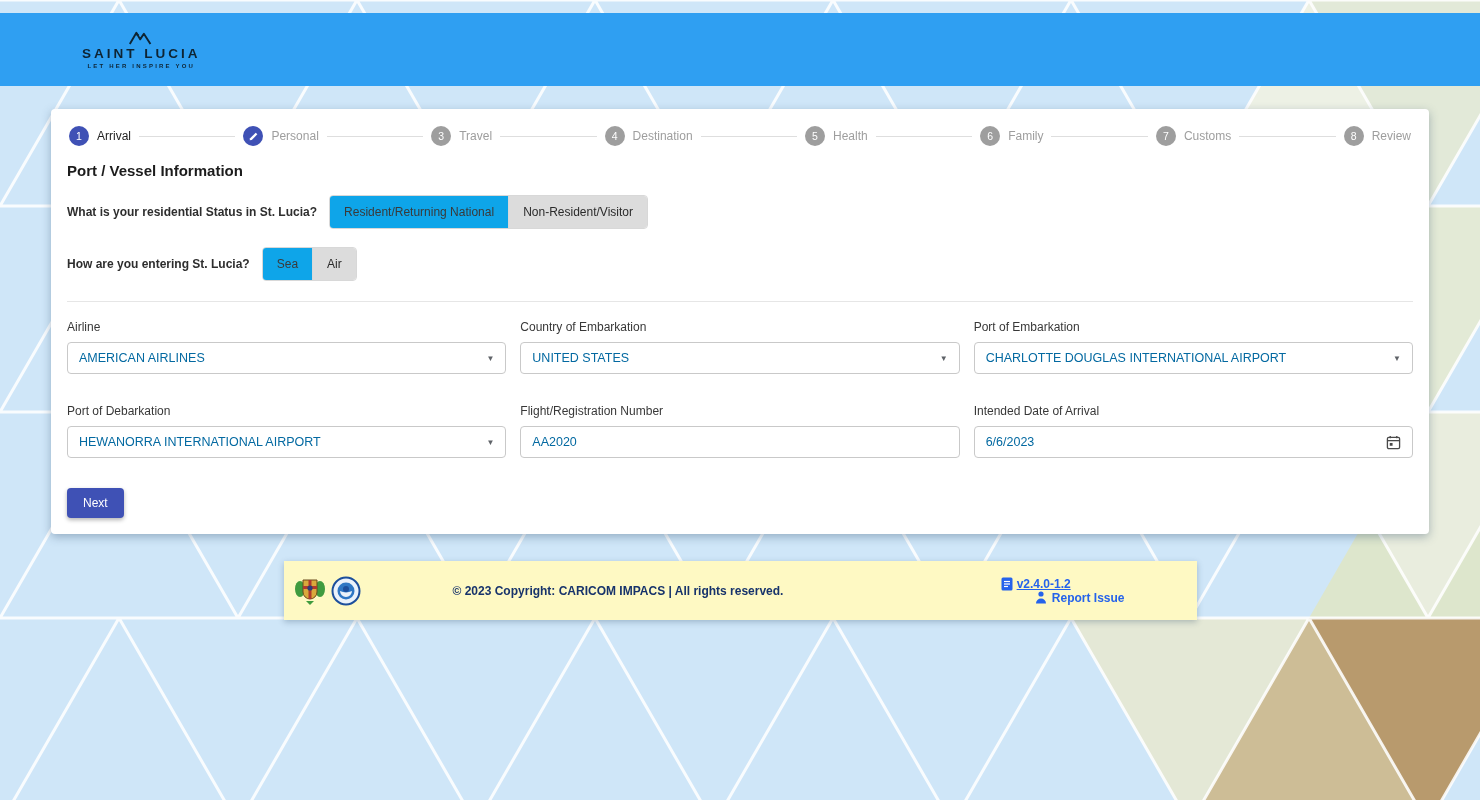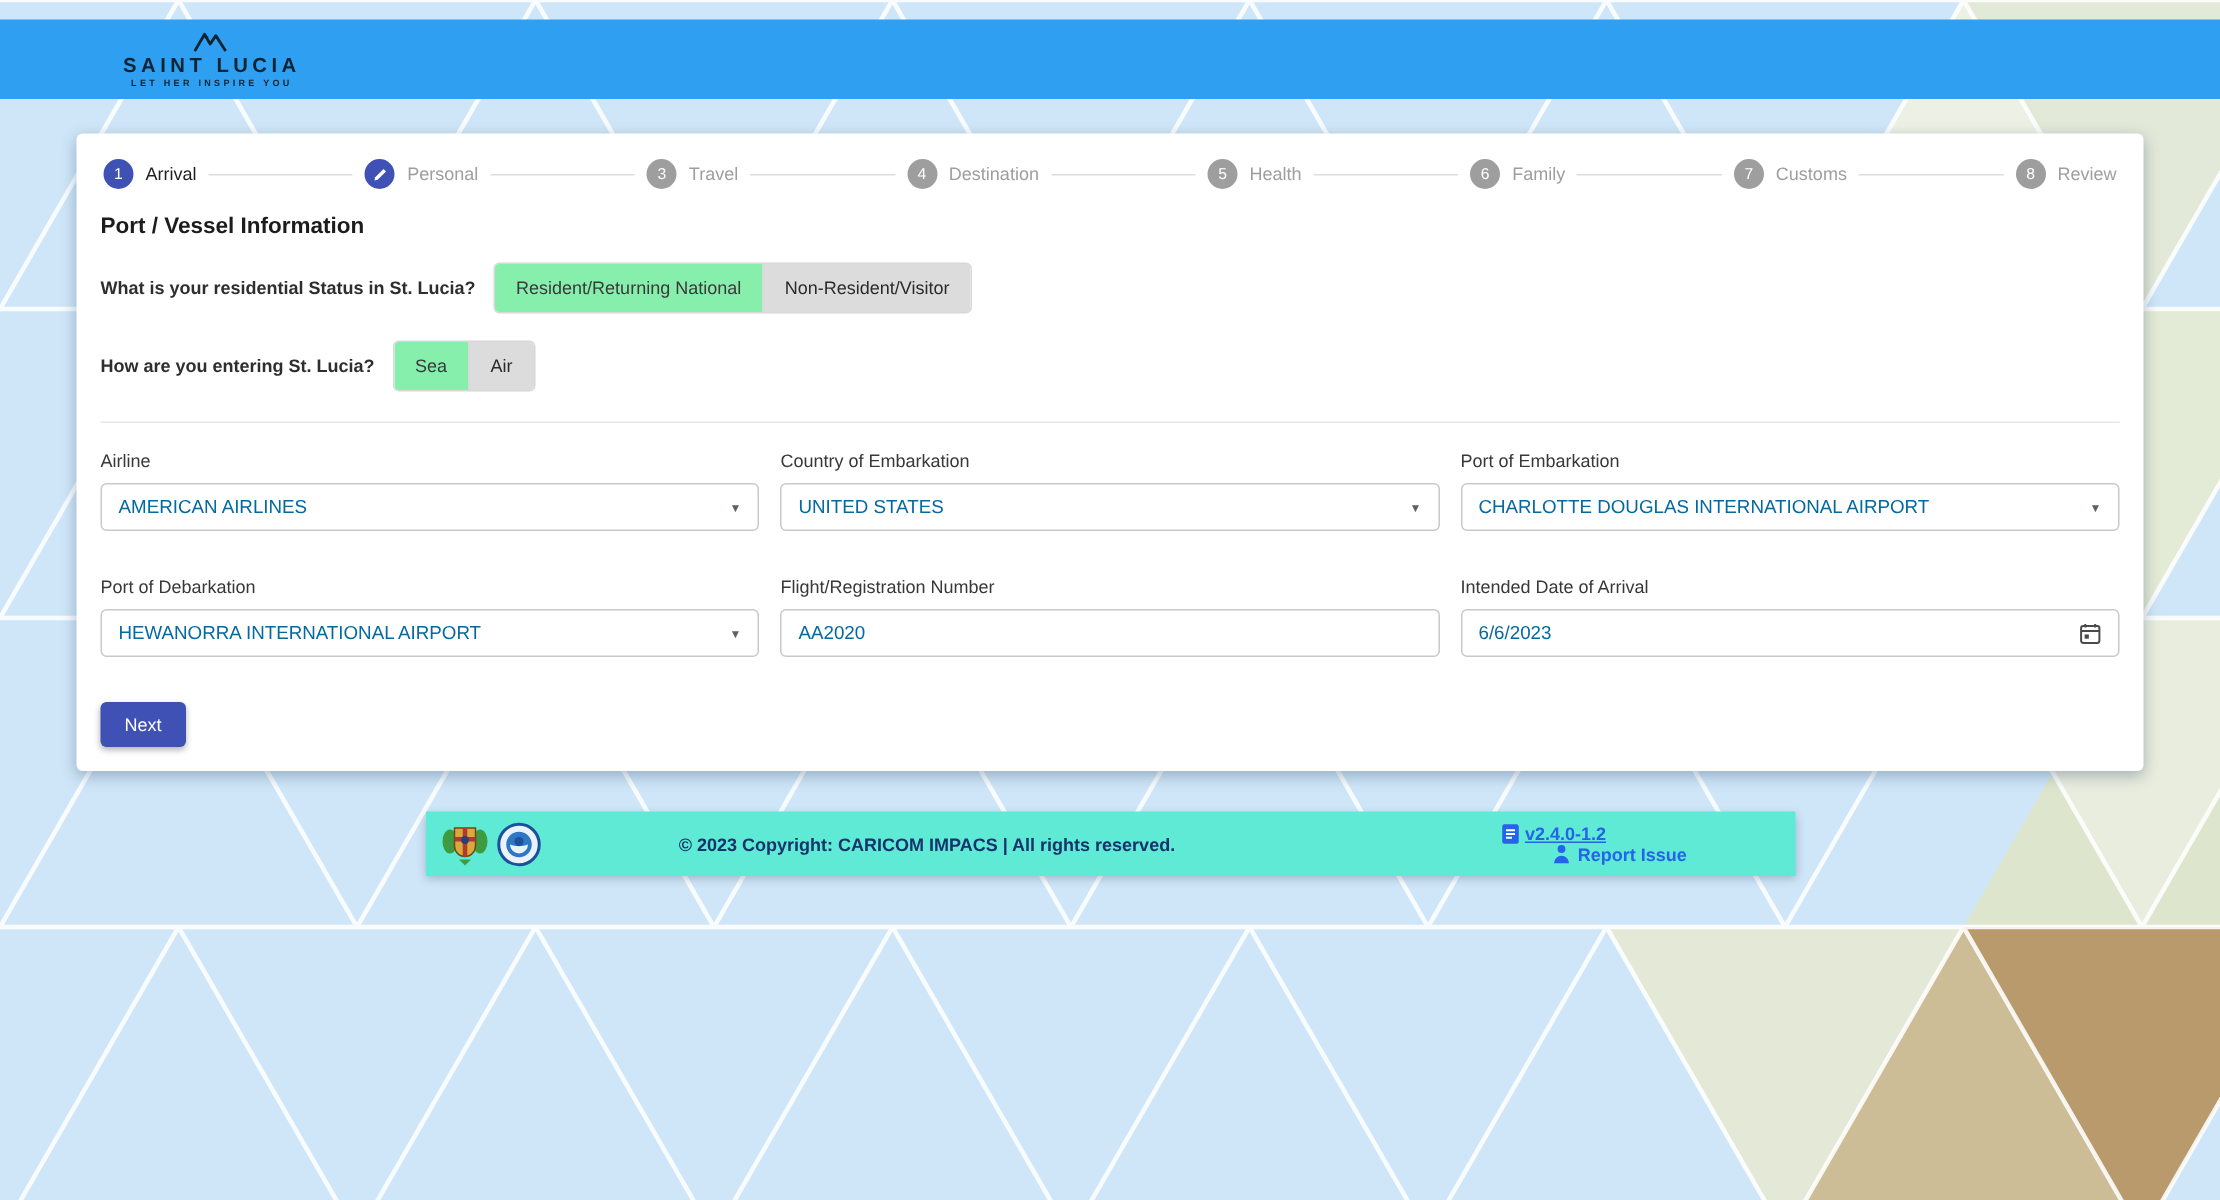--- a/index.html
+++ b/index.html
@@ -7,21 +7,21 @@
   body {
     font-family: "Liberation Sans", "DejaVu Sans", sans-serif;
     background: #cfe6f8;
     position: relative;
   }
   #bg-svg { position: absolute; top: 0; left: 0; z-index: 0; }
 
   
   .topbar {
     position: relative; z-index: 2;
-    margin-top: 13px; height: 53px;
+    margin-top: 13px; height: 73px;
     background: #2f9ff2;
     display: flex; align-items: center;
   }
   .brand { margin-left: 82px; display: flex; flex-direction: column; align-items: center; }
   .brand-icon { height: 15px; margin-bottom: 1px; }
   .brand-name {
     font-size: 13.5px; font-weight: 700; letter-spacing: 3px; color: #0e2433;
   }
   .brand-tagline {
     font-size: 6px; font-weight: 700; letter-spacing: 2.2px; color: #0e2433; margin-top: 2px;
@@ -49,21 +49,21 @@
   .step-label.dark { color: #1f1f1f; }
   .connector { flex: 1; height: 1px; background: #dedede; margin: 0 8px; }
 
   .form-title { font-size: 15px; font-weight: 700; color: #1c1c1c; margin: 2px 0 16px; }
 
   
   .question-row { display: flex; align-items: center; margin-bottom: 18px; }
   .question-label { font-size: 12px; font-weight: 700; color: #2e2e2e; margin-right: 12px; }
   .toggle-group { display: flex; border-radius: 4px; overflow: hidden; border: 1px solid #d8d8d8; }
   .toggle-btn {
-    background: #86efac; border: none; border-left: 1px solid #d8d8d8;
+    background: #0ea5e9; border: none; border-left: 1px solid #d8d8d8;
     padding: 9px 14px; font-size: 12px; color: #3a3a3a; cursor: pointer;
     font-family: inherit; white-space: nowrap;
   }
   .toggle-btn:first-child { border-left: none; }
   .toggle-btn.selected { background: #dcdcdc; color: #2b2b2b; }
 
   .divider { border: none; border-top: 1px solid #e6e6e6; margin: 20px 0 18px; }
 
   
   .field-grid {
@@ -83,22 +83,22 @@
   .next-btn {
     margin-top: 30px; background: #3f51b5; color: #fff; border: none;
     font-family: inherit; font-size: 12px; font-weight: 500;
     padding: 8px 16px; border-radius: 4px; cursor: pointer;
     box-shadow: 0 2px 4px rgba(0,0,0,0.3);
   }
 
   
   .footer {
     position: relative; z-index: 2;
-    width: 913px; height: 43px; margin: 27px auto 0;
-    background: #5eead4; box-shadow: 0 2px 6px rgba(40,70,100,0.3);
+    width: 913px; height: 59px; margin: 27px auto 0;
+    background: #fef9c3; box-shadow: 0 2px 6px rgba(40,70,100,0.3);
     display: flex; align-items: center; padding: 0 10px;
   }
   .footer-logos { display: flex; align-items: center; gap: 5px; }
   .footer-copy {
     margin-left: 92px; font-size: 12px; font-weight: 700; color: #17336b;
   }
   .footer-right { margin-left: auto; display: flex; align-items: center; margin-right: 62px; flex-direction: column; }
   .version-link {
     display: flex; align-items: center; gap: 4px; text-decoration: none; cursor: pointer;
   }

